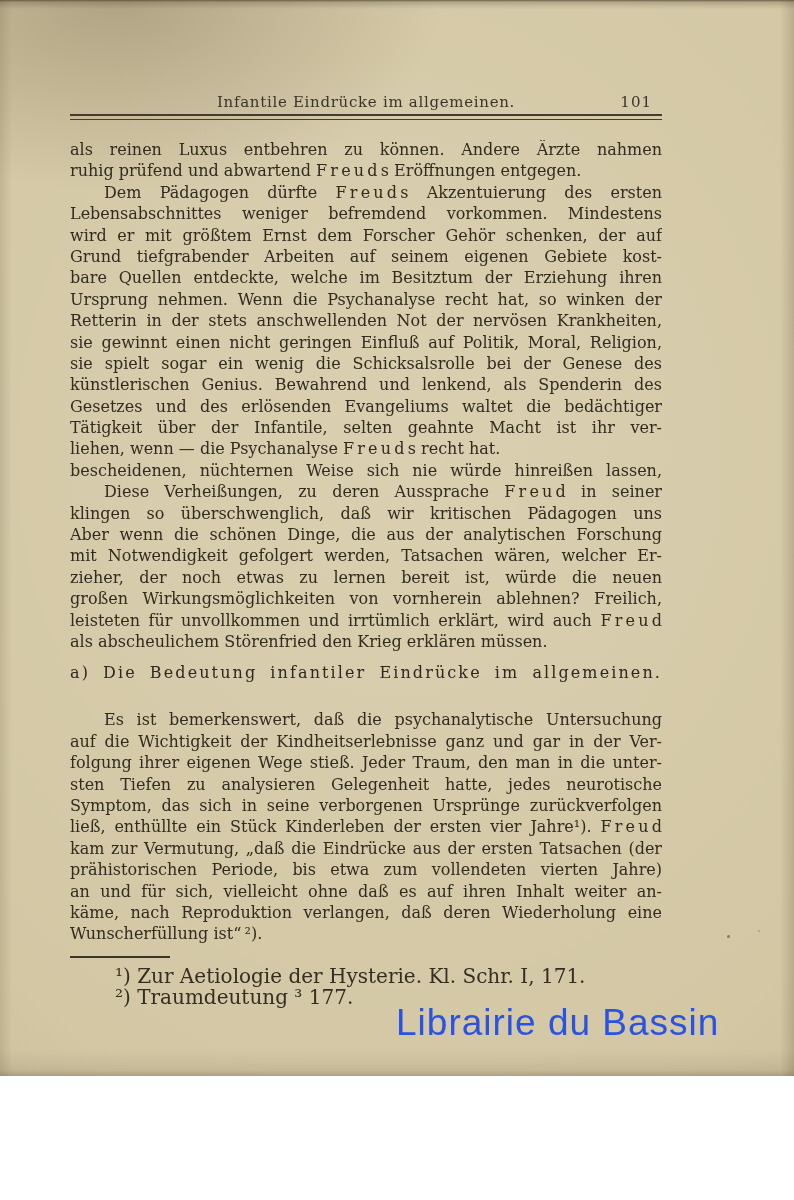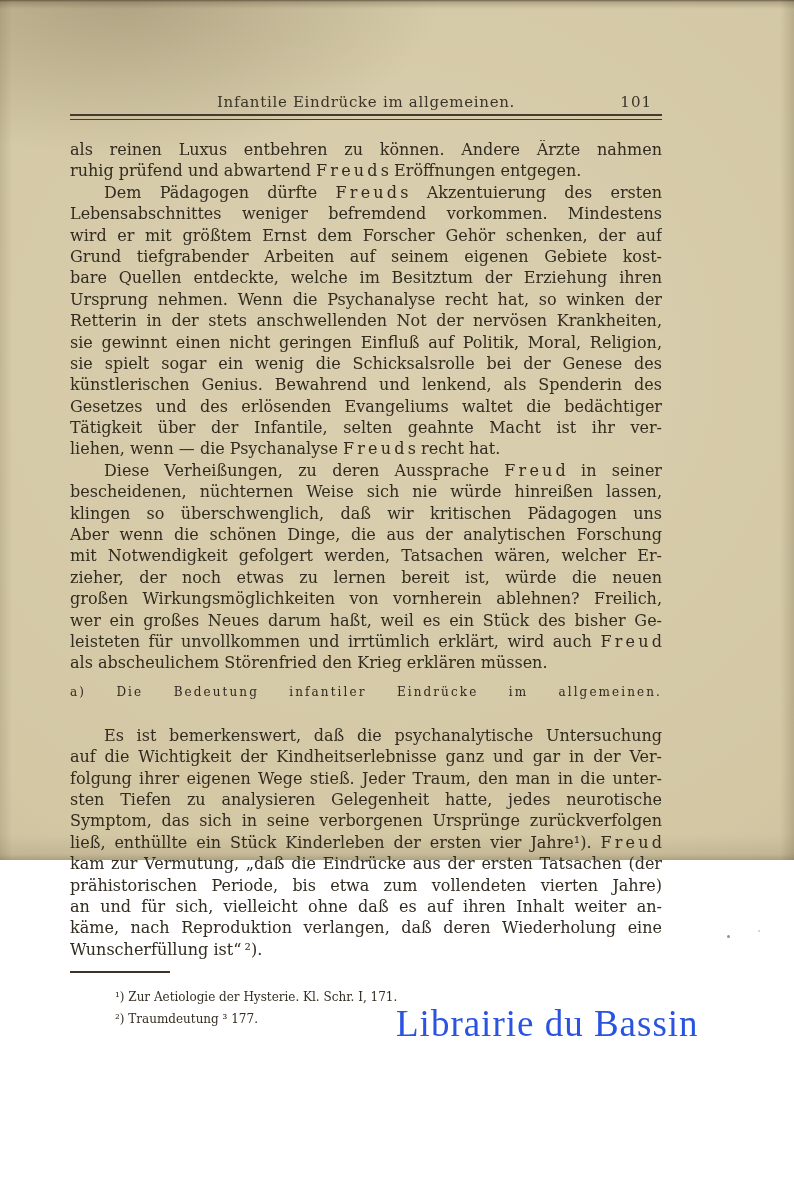--- a/index.html
+++ b/index.html
@@ -3,21 +3,21 @@
 <meta charset="utf-8">
 <style>
   html, body { margin: 0; padding: 0; }
   body {
     width: 794px; height: 1200px;
     font-family: "DejaVu Serif", "Liberation Serif", serif;
     overflow: hidden;
   }
   .paper {
     position: relative;
-    width: 794px; height: 860px;
+    width: 794px; height: 1076px;
     color: #322b20;
     background:
       radial-gradient(90% 40% at 15% 0%, rgba(82,66,40,0.28), rgba(82,66,40,0) 45%),
       linear-gradient(180deg, rgba(52,42,24,0.65) 0px, rgba(52,42,24,0.22) 2px, rgba(52,42,24,0) 9px),
       linear-gradient(0deg, rgba(76,62,38,0.28) 0px, rgba(76,62,38,0.10) 6px, rgba(76,62,38,0) 26px),
       linear-gradient(270deg, rgba(76,62,38,0.20) 0px, rgba(76,62,38,0) 14px),
       linear-gradient(90deg, rgba(76,62,38,0.14) 0px, rgba(76,62,38,0) 12px),
       radial-gradient(135% 115% at 50% 42%, rgba(255,252,240,0.16) 0%, rgba(255,252,240,0) 55%, rgba(88,72,46,0.20) 100%),
       #d3c7a4;
   }
@@ -44,35 +44,35 @@
     height: 21.4px;
     overflow: hidden;
     text-align: justify;
     text-align-last: justify;
     white-space: normal;
   }
   .line.last { text-align-last: left; }
   .line.indent { text-indent: 34px; }
   .section-heading {
     margin-top: 10px;
-    margin-bottom: 19px;
+    margin-bottom: 25px;
     height: 22px;
     overflow: hidden;
-    font-size: 12px;
+    font-size: 16px;
     letter-spacing: 2.1px;
     text-align: justify;
     text-align-last: justify;
     color: #2e2820;
   }
   .footnote-sep {
     width: 100px;
     border-top: 2px solid #3c342a;
     margin-top: 10px;
   }
-  .footnotes { margin-top: 14px; padding-left: 45px; font-size: 12px; color: #342d22; }
+  .footnotes { margin-top: 8px; padding-left: 45px; font-size: 20px; color: #342d22; }
   .footnote-line { line-height: 21.5px; }
   .watermark {
     position: absolute;
     left: 396px; top: 1002px;
     font-family: "Liberation Sans", "DejaVu Sans", sans-serif;
     font-size: 37px;
     letter-spacing: 1px;
     white-space: nowrap;
     font-weight: 400;
   }
@@ -105,28 +105,27 @@
         <div class="line">Grund tiefgrabender Arbeiten auf seinem eigenen Gebiete kost-</div>
         <div class="line">bare Quellen entdeckte, welche im Besitztum der Erziehung ihren</div>
         <div class="line">Ursprung nehmen. Wenn die Psychanalyse recht hat, so winken der</div>
         <div class="line">Retterin in der stets anschwellenden Not der nervösen Krankheiten,</div>
         <div class="line">sie gewinnt einen nicht geringen Einfluß auf Politik, Moral, Religion,</div>
         <div class="line">sie spielt sogar ein wenig die Schicksalsrolle bei der Genese des</div>
         <div class="line">künstlerischen Genius. Bewahrend und lenkend, als Spenderin des</div>
         <div class="line">Gesetzes und des erlösenden Evangeliums waltet die bedächtiger</div>
         <div class="line">Tätigkeit über der Infantile, selten geahnte Macht ist ihr ver-</div>
         <div class="line last">liehen, wenn — die Psychanalyse F r e u d s recht hat.</div>
+        <div class="line">bescheidenen, nüchternen Weise sich nie würde hinreißen lassen,</div>
         <div class="line indent">Diese Verheißungen, zu deren Aussprache F r e u d in seiner</div>
-        <div class="line">bescheidenen, nüchternen Weise sich nie würde hinreißen lassen,</div>
         <div class="line">klingen so überschwenglich, daß wir kritischen Pädagogen uns</div>
         <div class="line">Aber wenn die schönen Dinge, die aus der analytischen Forschung</div>
         <div class="line">mit Notwendigkeit gefolgert werden, Tatsachen wären, welcher Er-</div>
         <div class="line">zieher, der noch etwas zu lernen bereit ist, würde die neuen</div>
         <div class="line">großen Wirkungsmöglichkeiten von vornherein ablehnen? Freilich,</div>
-        <div class="line">wer ein großes Neues darum haßt, weil es ein Stück des bisher Ge-</div>
         <div class="line">leisteten für unvollkommen und irrtümlich erklärt, wird auch F r e u d</div>
         <div class="line last">als abscheulichem Störenfried den Krieg erklären müssen.</div>
         <div class="section-heading">a) Die Bedeutung infantiler Eindrücke im allgemeinen.</div>
         <div class="line indent">Es ist bemerkenswert, daß die psychanalytische Untersuchung</div>
         <div class="line">auf die Wichtigkeit der Kindheitserlebnisse ganz und gar in der Ver-</div>
         <div class="line">folgung ihrer eigenen Wege stieß. Jeder Traum, den man in die unter-</div>
         <div class="line">sten Tiefen zu analysieren Gelegenheit hatte, jedes neurotische</div>
         <div class="line">Symptom, das sich in seine verborgenen Ursprünge zurückverfolgen</div>
         <div class="line">ließ, enthüllte ein Stück Kinderleben der ersten vier Jahre¹). F r e u d</div>
         <div class="line">kam zur Vermutung, „daß die Eindrücke aus der ersten Tatsachen (der</div>
@@ -139,19 +138,19 @@
     <div class="footnote-sep"></div>
 
     <div class="footnotes" id="footnotes">
 
     <div class="footnote-line">¹) Zur Aetiologie der Hysterie.  Kl. Schr. I, 171.</div>
         <div class="footnote-line">²) Traumdeutung ³ 177.</div>
       </div>
 
   </div>
 
-  <div class="watermark" id="watermark" style="color: rgb(43, 83, 226); font-family: Liberation Serif, serif;">Librairie du Bassin</div>
+  <div class="watermark" id="watermark" style="color: rgb(43, 83, 226);">Librairie du Bassin</div>
 
   <div class="speck s1"></div>
   <div class="speck s2"></div>
   <div class="speck s3"></div>
 
 </div>
 
 </body></html>

